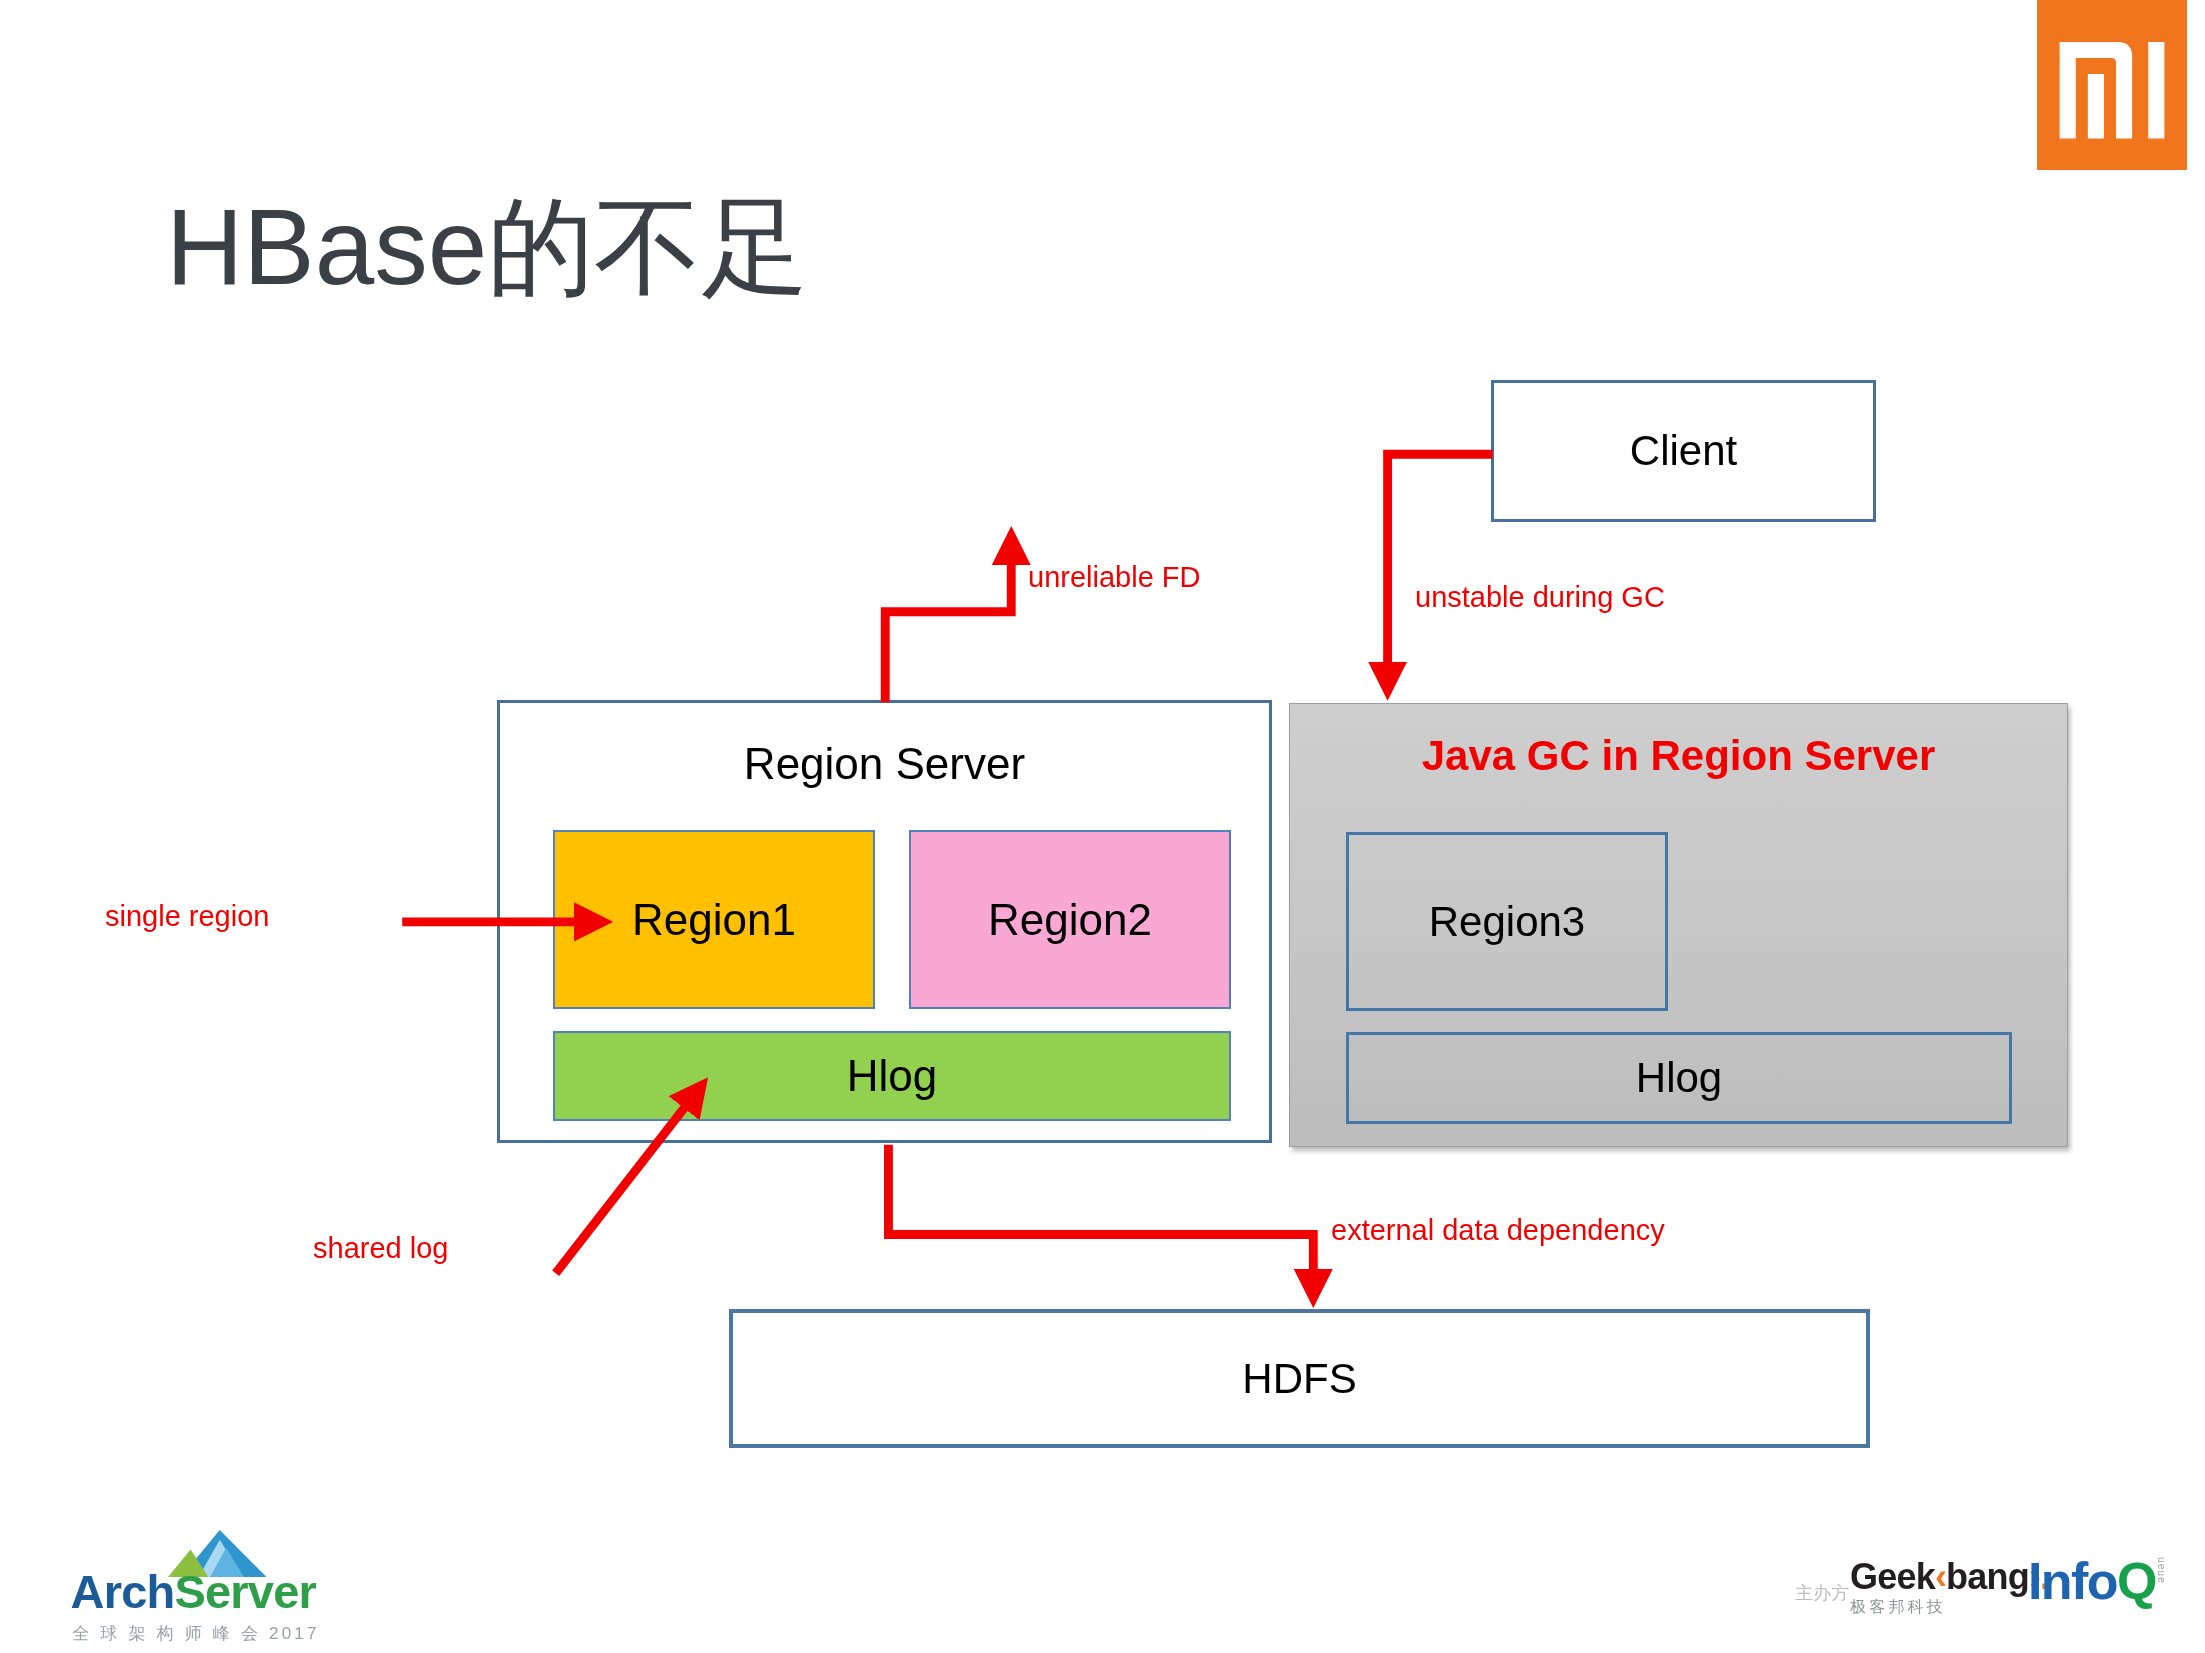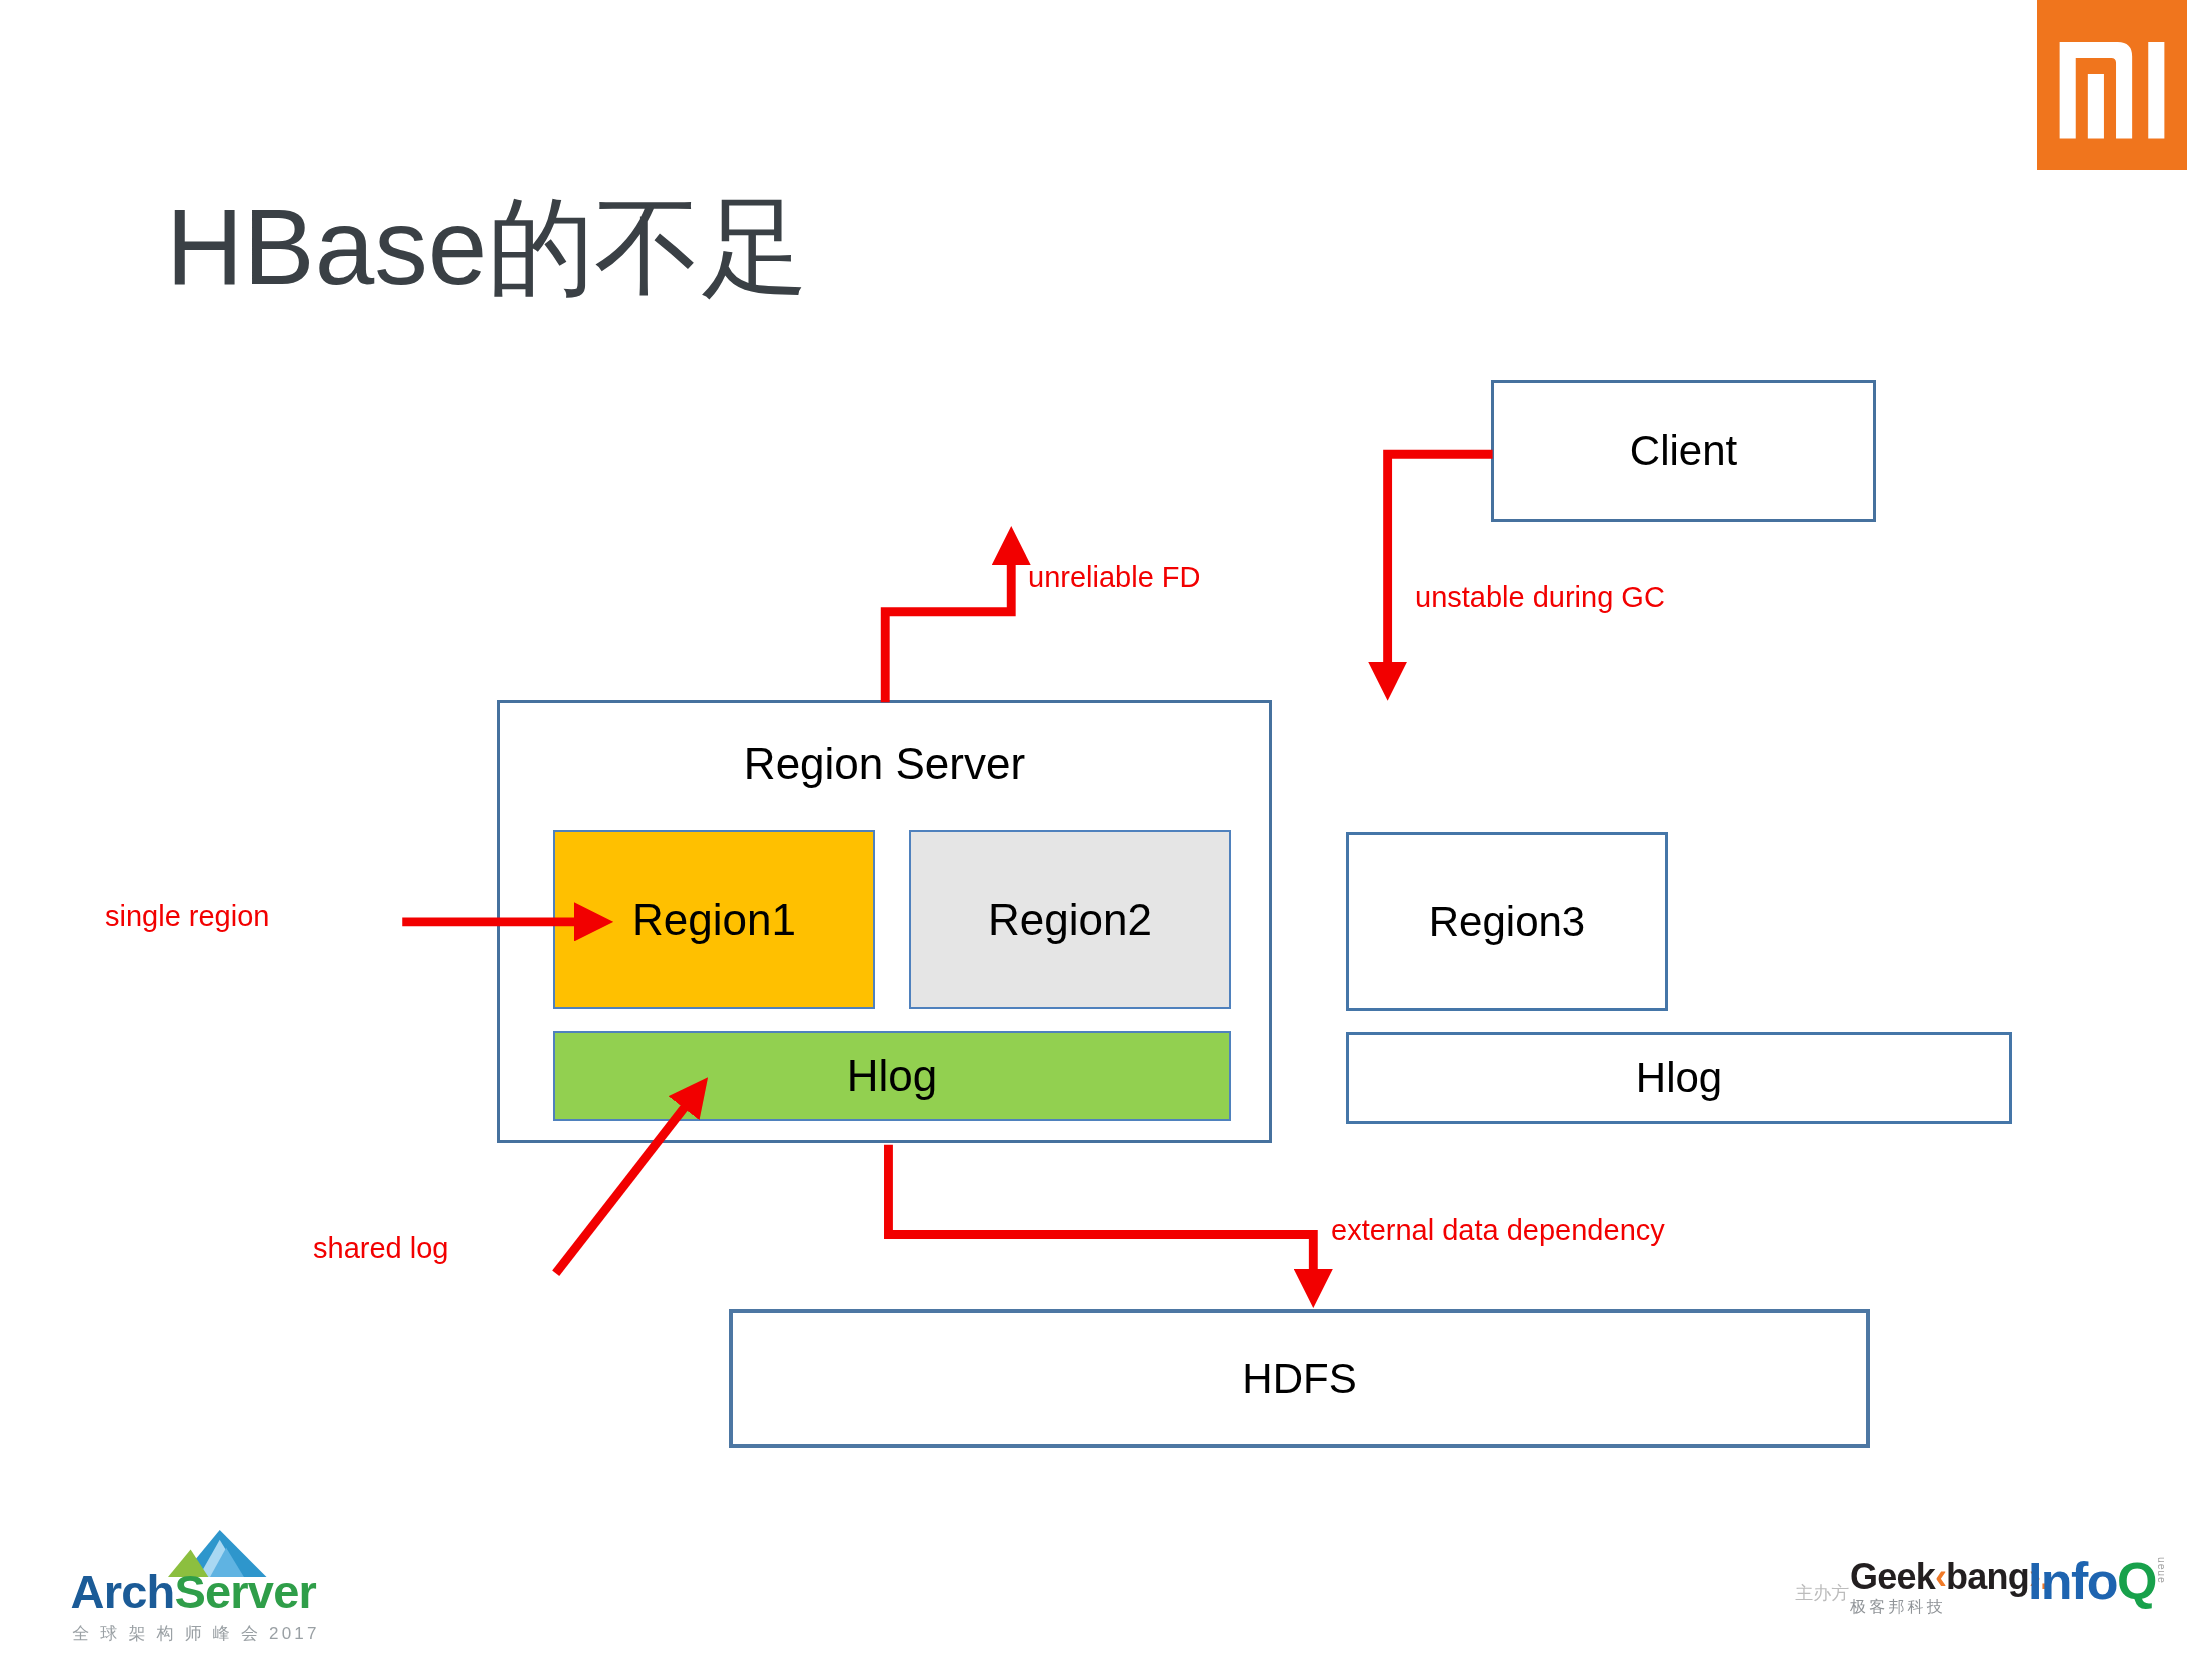--- a/index.html
+++ b/index.html
@@ -19,21 +19,21 @@
     background:var(--light-blue,#c5d9ee);border:2.4px solid #44688f;}
   .client{left:1491px;top:380px;width:385px;height:142px;
     background:#fff;border:3.2px solid var(--blue-border,#46719e);}
   .region-server{left:497px;top:700px;width:775px;height:443px;
     background:#fff;border:3.2px solid var(--blue-border,#46719e);}
   .rs-title{position:absolute;left:0;top:36px;width:100%;text-align:center;
     font-size:44px;color:var(--box-ink,#000);}
   .region1{left:553px;top:830px;width:322px;height:179px;
     background:var(--orange,#ffc000);border:2.4px solid #4f81bd;}
   .region2{left:909px;top:830px;width:322px;height:179px;
-    background:#e5e5e5;border:2.4px solid #4f81bd;}
+    background:#f9a8d4;border:2.4px solid #4f81bd;}
   .hlog-green{left:553px;top:1031px;width:678px;height:90px;
     background:var(--green,#92d050);border:2.4px solid #4f81bd;}
   .gc-box{left:1289px;top:703px;width:779px;height:444px;
     background:linear-gradient(180deg,#cecece 0%,var(--gray-fill,#c6c6c6) 55%,#bcbcbc 100%);
     border:1.6px solid var(--gray-border,#9d9d9d);
     box-shadow:3.2px 4px 4.8px rgba(0,0,0,0.28);}
   .gc-title{position:absolute;left:0;top:27.5px;width:100%;text-align:center;
     font-size:42px;font-weight:700;color:var(--red,#f20000);}
   .region3{left:1346px;top:832px;width:322px;height:179px;
     background:transparent;border:3.2px solid #4576a8;}
@@ -101,20 +101,23 @@
   <div class="dbox region1">
     <span class="lbl" style="font-size:44px;">Region1</span>
   </div>
   <div class="dbox region2">
     <span class="lbl" style="font-size:44px;">Region2</span>
   </div>
   <div class="dbox hlog-green">
     <span class="lbl" style="font-size:44px;">Hlog</span>
   </div>
 
+  <div class="dbox gc-box">
+    <span class="gc-title">Java GC in Region Server</span>
+  </div>
   <div class="dbox region3">
     <span class="lbl">Region3</span>
   </div>
   <div class="dbox hlog-gray">
     <span class="lbl">Hlog</span>
   </div>
 
   <div class="dbox hdfs">
     <span class="lbl">HDFS</span>
   </div>

